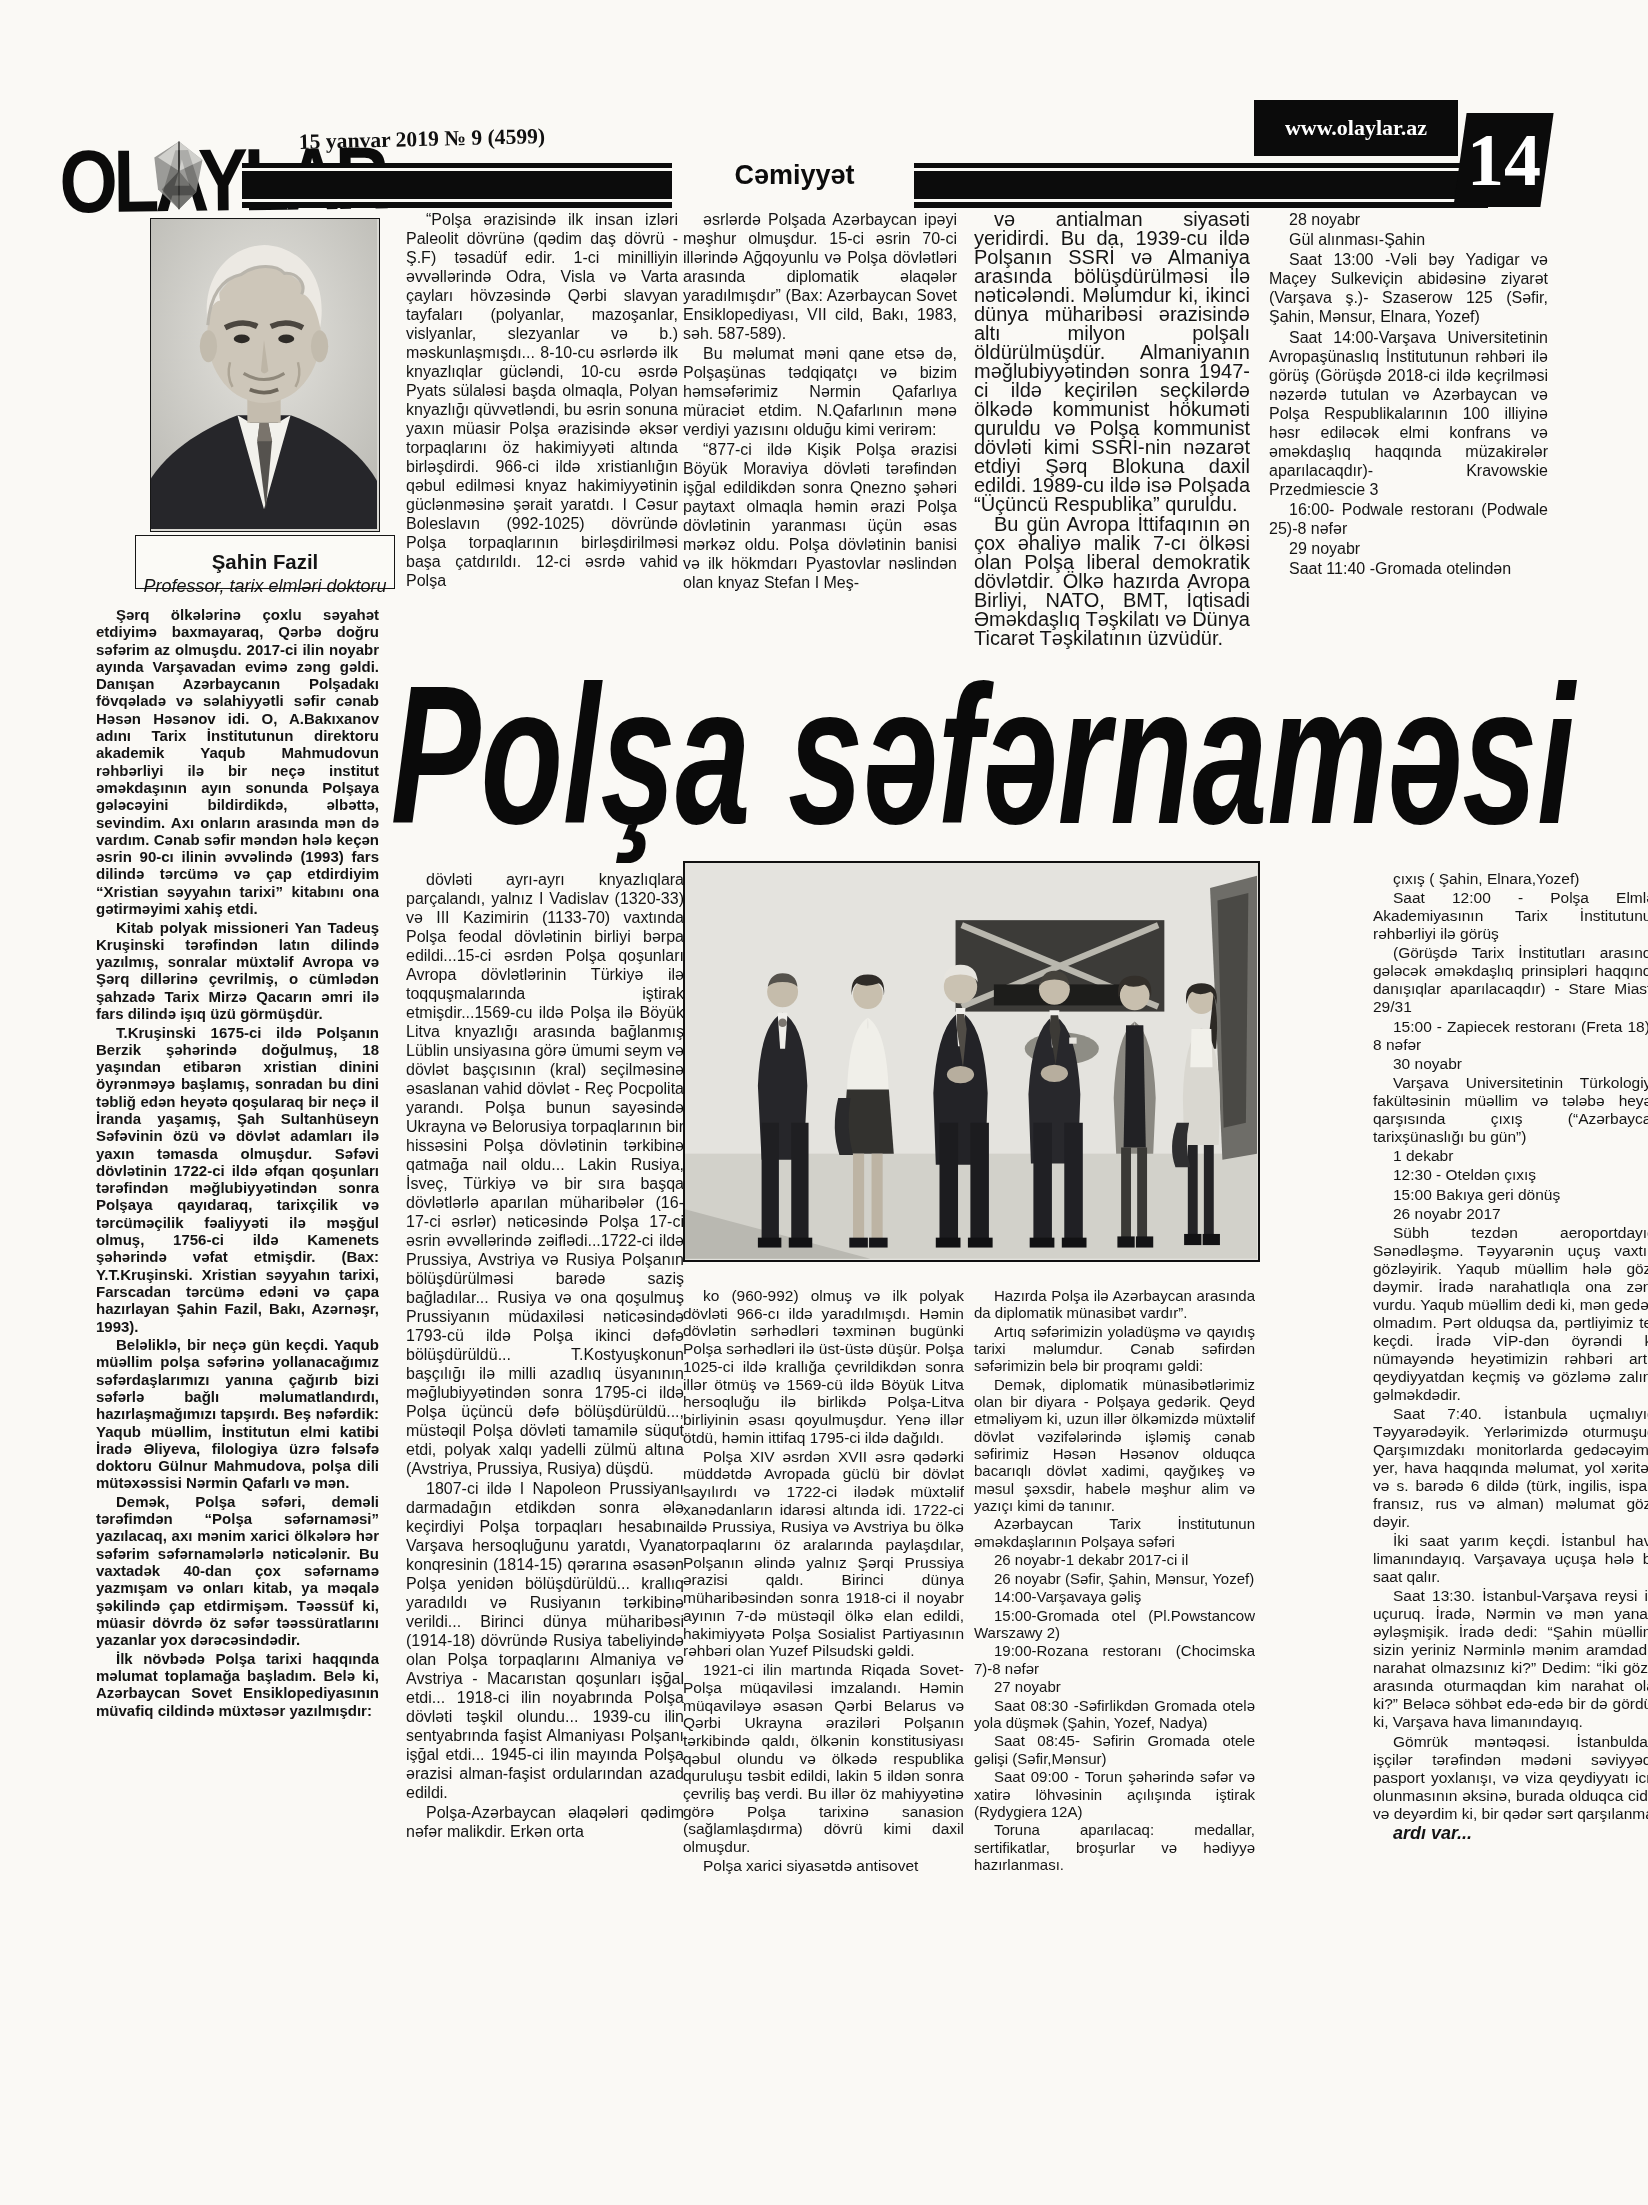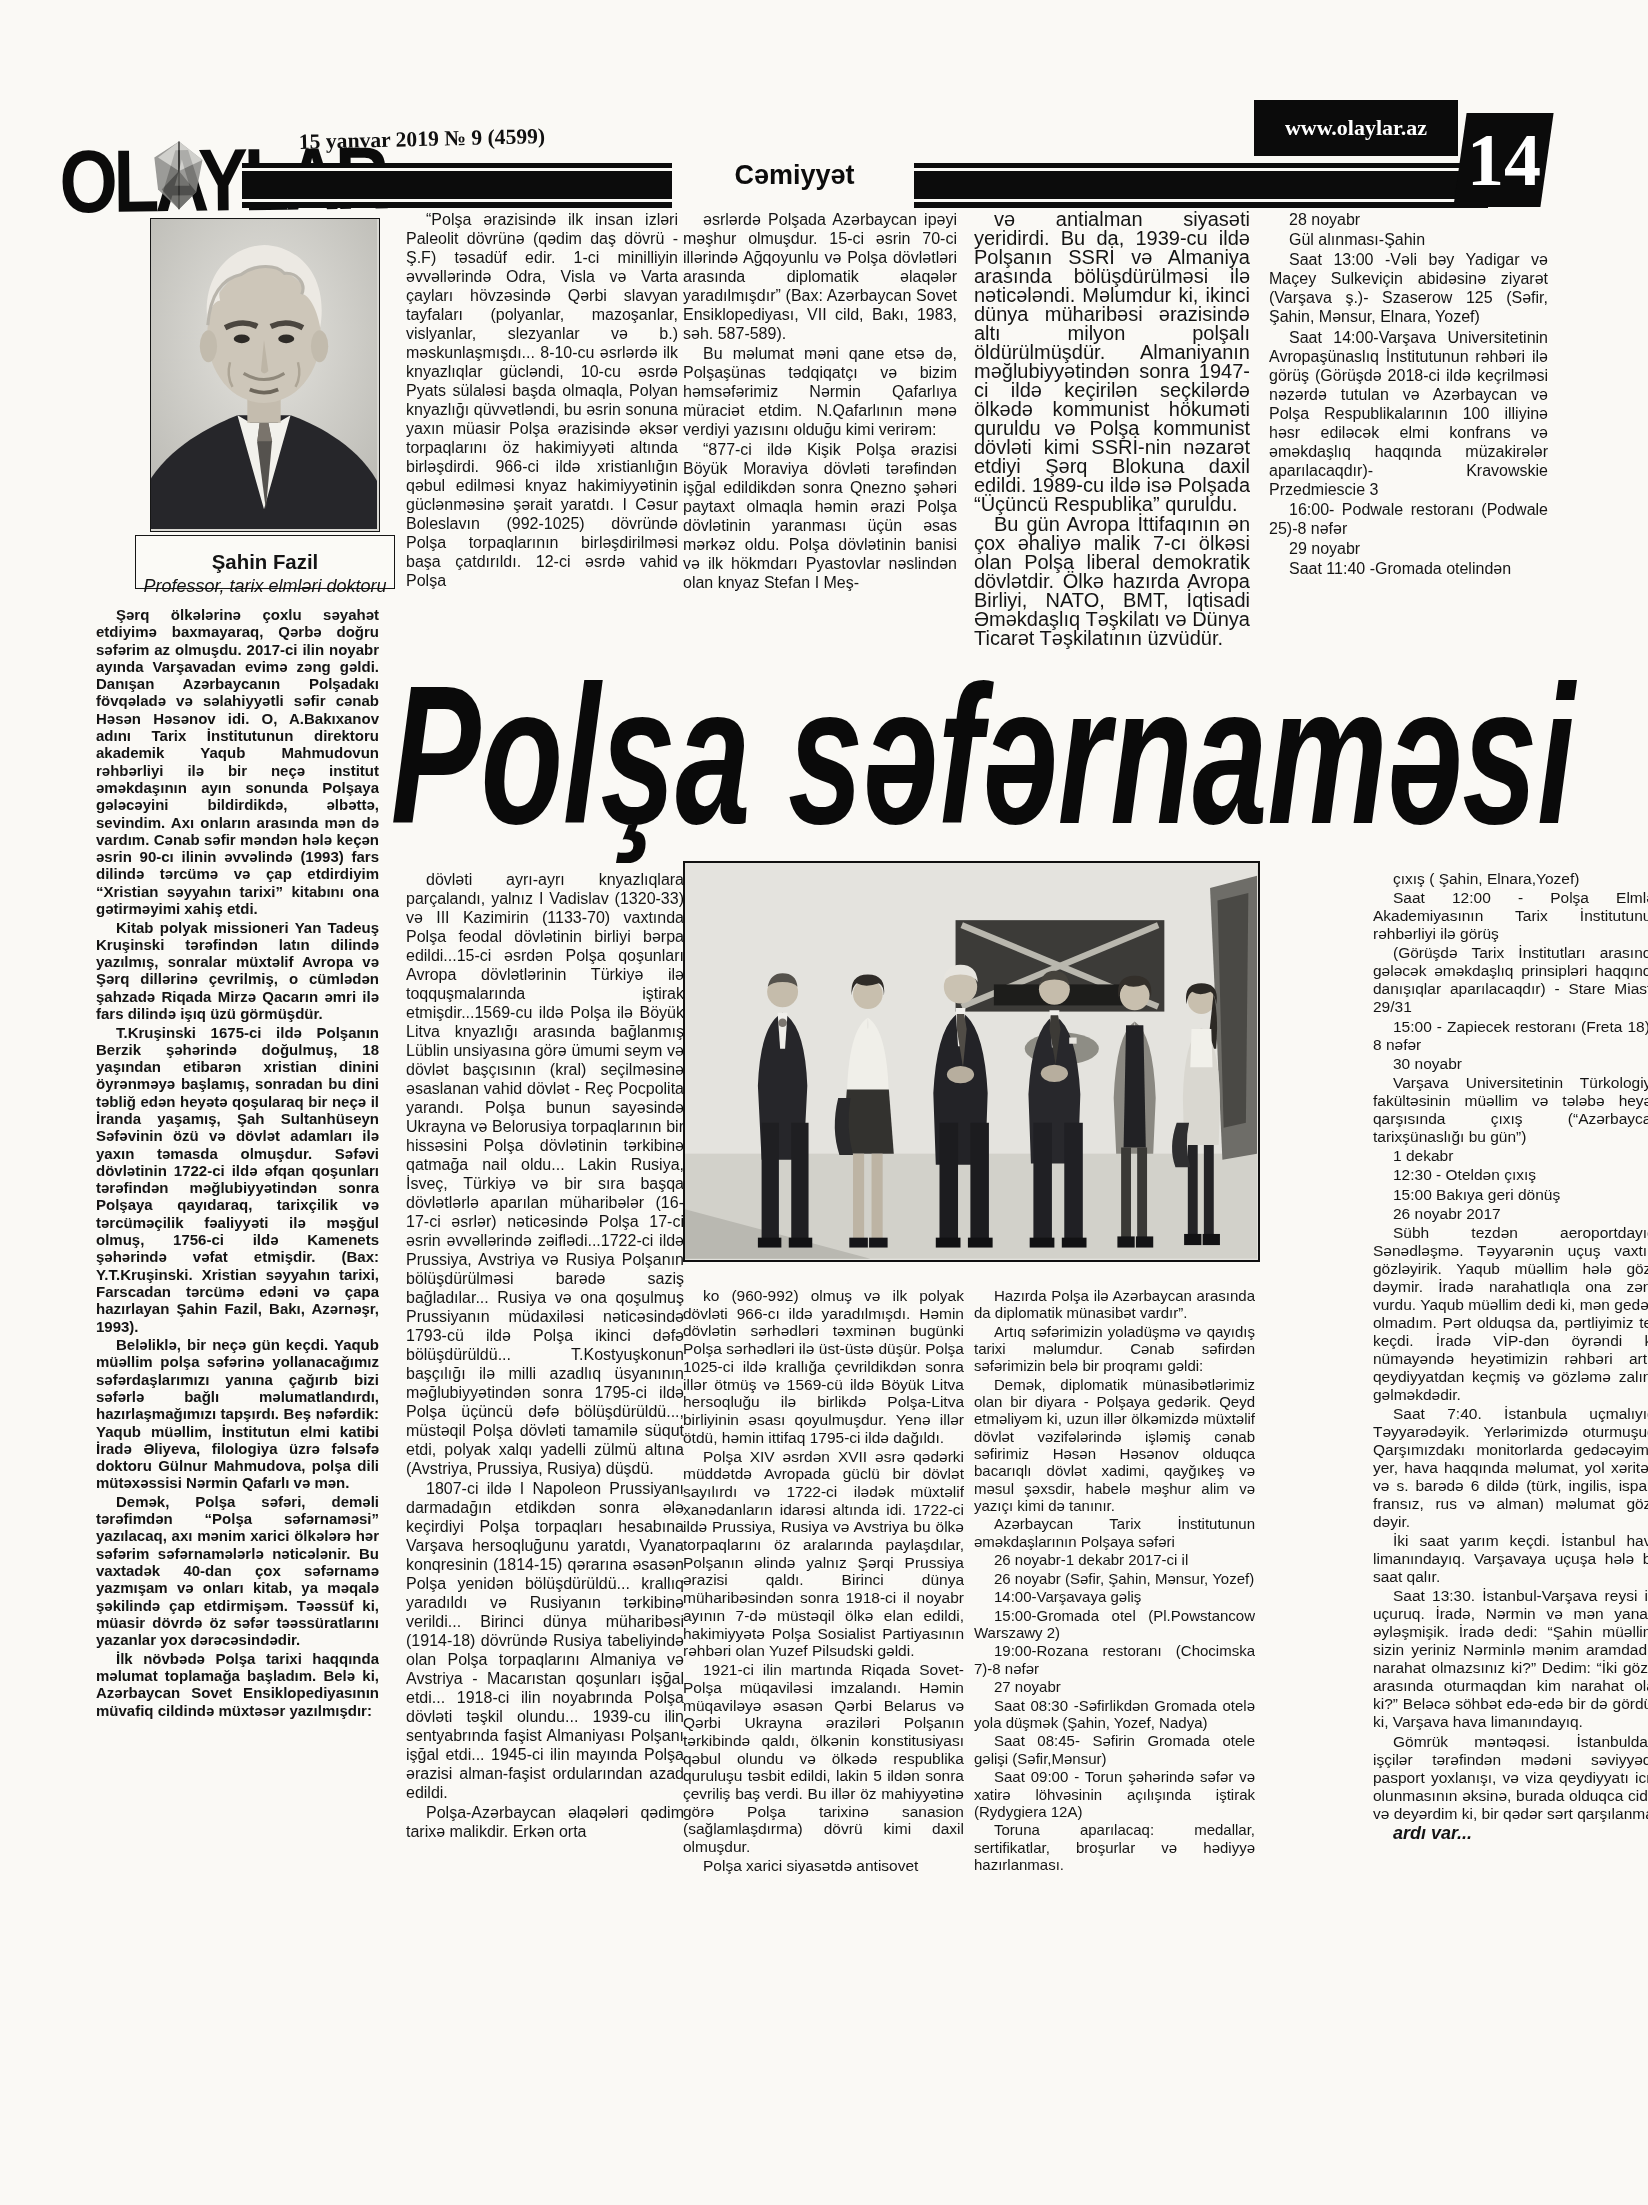--- a/index.html
+++ b/index.html
@@ -141,21 +141,21 @@
   <div class="headline-wrap">
     <svg width="1197" height="185" viewBox="0 0 1936 300">
       <g transform="scale(1,1.42)">
         <text x="2" y="166" textLength="1920" lengthAdjust="spacingAndGlyphs" font-family="Liberation Sans, sans-serif" font-weight="bold" font-size="225" fill="#0a0a0a">Polşa səfərnaməsi</text>
       </g>
     </svg>
   </div>
 
   <section class="col col-intro">
       <p>Şərq ölkələrinə çoxlu səyahət etdiyimə baxmayaraq, Qərbə doğru səfərim az olmuşdu. 2017-ci ilin noyabr ayında Varşavadan evimə zəng gəldi. Danışan Azərbaycanın Polşadakı fövqəladə və səlahiyyətli səfir cənab Həsən Həsənov idi. O, A.Bakıxanov adını Tarix İnstitutunun direktoru akademik Yaqub Mahmudovun rəhbərliyi ilə bir neçə institut əməkdaşının ayın sonunda Polşaya gələcəyini bildirdikdə, əlbəttə, sevindim. Axı onların arasında mən də vardım. Cənab səfir məndən hələ keçən əsrin 90-cı ilinin əvvəlində (1993) fars dilində tərcümə və çap etdirdiyim “Xristian səyyahın tarixi” kitabını ona gətirməyimi xahiş etdi.</p>
-      <p>Kitab polyak missioneri Yan Tadeuş Kruşinski tərəfindən latın dilində yazılmış, sonralar müxtəlif Avropa və Şərq dillərinə çevrilmiş, o cümlədən şahzadə Riqada Mirzə Qacarın əmri ilə fars dilində işıq üzü görmüşdür.</p>
+      <p>Kitab polyak missioneri Yan Tadeuş Kruşinski tərəfindən latın dilində yazılmış, sonralar müxtəlif Avropa və Şərq dillərinə çevrilmiş, o cümlədən şahzadə Tarix Mirzə Qacarın əmri ilə fars dilində işıq üzü görmüşdür.</p>
       <p>T.Kruşinski 1675-ci ildə Polşanın Berzik şəhərində doğulmuş, 18 yaşından etibarən xristian dinini öyrənməyə başlamış, sonradan bu dini təbliğ edən heyətə qoşularaq bir neçə il İranda yaşamış, Şah Sultanhüseyn Səfəvinin özü və dövlət adamları ilə yaxın təmasda olmuşdur. Səfəvi dövlətinin 1722-ci ildə əfqan qoşunları tərəfindən məğlubiyyətindən sonra Polşaya qayıdaraq, tarixçilik və tərcüməçilik fəaliyyəti ilə məşğul olmuş, 1756-ci ildə Kamenets şəhərində vəfat etmişdir. (Bax: Y.T.Kruşinski. Xristian səyyahın tarixi, Farscadan tərcümə edəni və çapa hazırlayan Şahin Fazil, Bakı, Azərnəşr, 1993).</p>
       <p>Beləliklə, bir neçə gün keçdi. Yaqub müəllim polşa səfərinə yollanacağımız səfərdaşlarımızı yanına çağırıb bizi səfərlə bağlı məlumatlandırdı, hazırlaşmağımızı tapşırdı. Beş nəfərdik: Yaqub müəllim, İnstitutun elmi katibi İradə Əliyeva, filologiya üzrə fəlsəfə doktoru Gülnur Mahmudova, polşa dili mütəxəssisi Nərmin Qafarlı və mən.</p>
       <p>Demək, Polşa səfəri, deməli tərəfimdən “Polşa səfərnaməsi” yazılacaq, axı mənim xarici ölkələrə hər səfərim səfərnamələrlə nəticələnir. Bu vaxtadək 40-dan çox səfərnamə yazmışam və onları kitab, ya məqalə şəkilində çap etdirmişəm. Təəssüf ki, müasir dövrdə öz səfər təəssüratlarını yazanlar yox dərəcəsindədir.</p>
       <p>İlk növbədə Polşa tarixi haqqında məlumat toplamağa başladım. Belə ki, Azərbaycan Sovet Ensiklopediyasının müvafiq cildində müxtəsər yazılmışdır:</p>
     </section>
 
   <section class="col col-2top">
       <p>“Polşa ərazisində ilk insan izləri Paleolit dövrünə (qədim daş dövrü - Ş.F) təsadüf edir. 1-ci minilliyin əvvəllərində Odra, Visla və Varta çayları hövzəsində Qərbi slavyan tayfaları (polyanlar, mazoşanlar, vislyanlar, slezyanlar və b.) məskunlaşmışdı... 8-10-cu əsrlərdə ilk knyazlıqlar gücləndi, 10-cu əsrdə Pyats sülaləsi başda olmaqla, Polyan knyazlığı qüvvətləndi, bu əsrin sonuna yaxın müasir Polşa ərazisində əksər torpaqlarını öz hakimiyyəti altında birləşdirdi. 966-ci ildə xristianlığın qəbul edilməsi knyaz hakimiyyətinin güclənməsinə şərait yaratdı. I Cəsur Boleslavın (992-1025) dövründə Polşa torpaqlarının birləşdirilməsi başa çatdırıldı. 12-ci əsrdə vahid   Polşa</p>
     </section>
 
@@ -176,21 +176,21 @@
       <p>Saat 13:00 -Vəli bəy Yadigar və Maçey Sulkeviçin abidəsinə ziyarət (Varşava ş.)- Szaserow 125 (Səfir, Şahin, Mənsur, Elnara, Yozef)</p>
       <p>Saat 14:00-Varşava Universitetinin Avropaşünaslıq İnstitutunun rəhbəri ilə görüş (Görüşdə 2018-ci ildə keçrilməsi nəzərdə tutulan və Azərbaycan və Polşa Respublikalarının 100 illiyinə həsr ediləcək elmi konfrans və əməkdaşlıq haqqında müzakirələr aparılacaqdır)- Kravowskie Przedmiescie 3</p>
       <p>16:00- Podwale restoranı (Podwale 25)-8 nəfər</p>
       <p>29 noyabr</p>
       <p>Saat 11:40 -Gromada otelindən</p>
     </section>
 
   <section class="col col-2main">
       <p>dövləti ayrı-ayrı knyazlıqlara parçalandı, yalnız I Vadislav (1320-33) və III Kazimirin (1133-70) vaxtında Polşa feodal dövlətinin birliyi bərpa edildi...15-ci əsrdən Polşa qoşunları Avropa dövlətlərinin Türkiyə ilə toqquşmalarında iştirak etmişdir...1569-cu ildə Polşa ilə Böyük Litva knyazlığı arasında bağlanmış Lüblin unsiyasına görə ümumi seym və dövlət başçısının (kral) seçilməsinə əsaslanan vahid dövlət - Reç Pocpolita yarandı. Polşa bunun sayəsində Ukrayna və Belorusiya torpaqlarının bir hissəsini Polşa dövlətinin tərkibinə qatmağa nail oldu... Lakin Rusiya, İsveç, Türkiyə və bir sıra başqa dövlətlərlə aparılan müharibələr (16-17-ci əsrlər) nəticəsində Polşa 17-ci əsrin əvvəllərində zəiflədi...1722-ci ildə Prussiya, Avstriya və Rusiya Polşanın bölüşdürülməsi barədə saziş bağladılar... Rusiya və ona qoşulmuş Prussiyanın müdaxiləsi nəticəsində 1793-cü ildə Polşa ikinci dəfə bölüşdürüldü... T.Kostyuşkonun başçılığı ilə milli azadlıq üsyanının məğlubiyyətindən sonra 1795-ci ildə Polşa üçüncü dəfə bölüşdürüldü..., müstəqil Polşa dövləti tamamilə süqut etdi, polyak xalqı yadelli zülmü altına (Avstriya, Prussiya, Rusiya) düşdü.</p>
       <p>1807-ci ildə I Napoleon Prussiyanı darmadağın etdikdən sonra ələ keçirdiyi Polşa torpaqları hesabına Varşava hersoqluğunu yaratdı, Vyana konqresinin (1814-15) qərarına əsasən Polşa yenidən bölüşdürüldü... krallıq yaradıldı və Rusiyanın tərkibinə verildi... Birinci dünya müharibəsi (1914-18) dövründə Rusiya tabeliyində olan Polşa torpaqlarını Almaniya və Avstriya - Macarıstan qoşunları işğal etdi... 1918-ci ilin noyabrında Polşa dövləti təşkil olundu... 1939-cu ilin sentyabrında faşist Almaniyası Polşanı işğal etdi... 1945-ci ilin mayında Polşa ərazisi alman-faşist ordularından azad edildi.</p>
-      <p>Polşa-Azərbaycan əlaqələri qədim tarixə malikdir. Erkən   orta</p>
+      <p>Polşa-Azərbaycan əlaqələri qədim nəfər malikdir. Erkən   orta</p>
     </section>
 
   <div class="group-photo">
     <svg width="572" height="396" viewBox="0 0 926 640">
       <rect width="926" height="640" fill="#e4e3de"></rect>
       <rect y="470" width="926" height="170" fill="#d2d1ca"></rect>
       <polygon points="0,560 300,640 0,640" fill="#b9b8b1"></polygon>
 
       <polygon points="850,40 926,20 926,470 870,480" fill="#6e6d68"></polygon>
       <polygon points="862,60 912,48 908,420 872,428" fill="#4a4945"></polygon>

